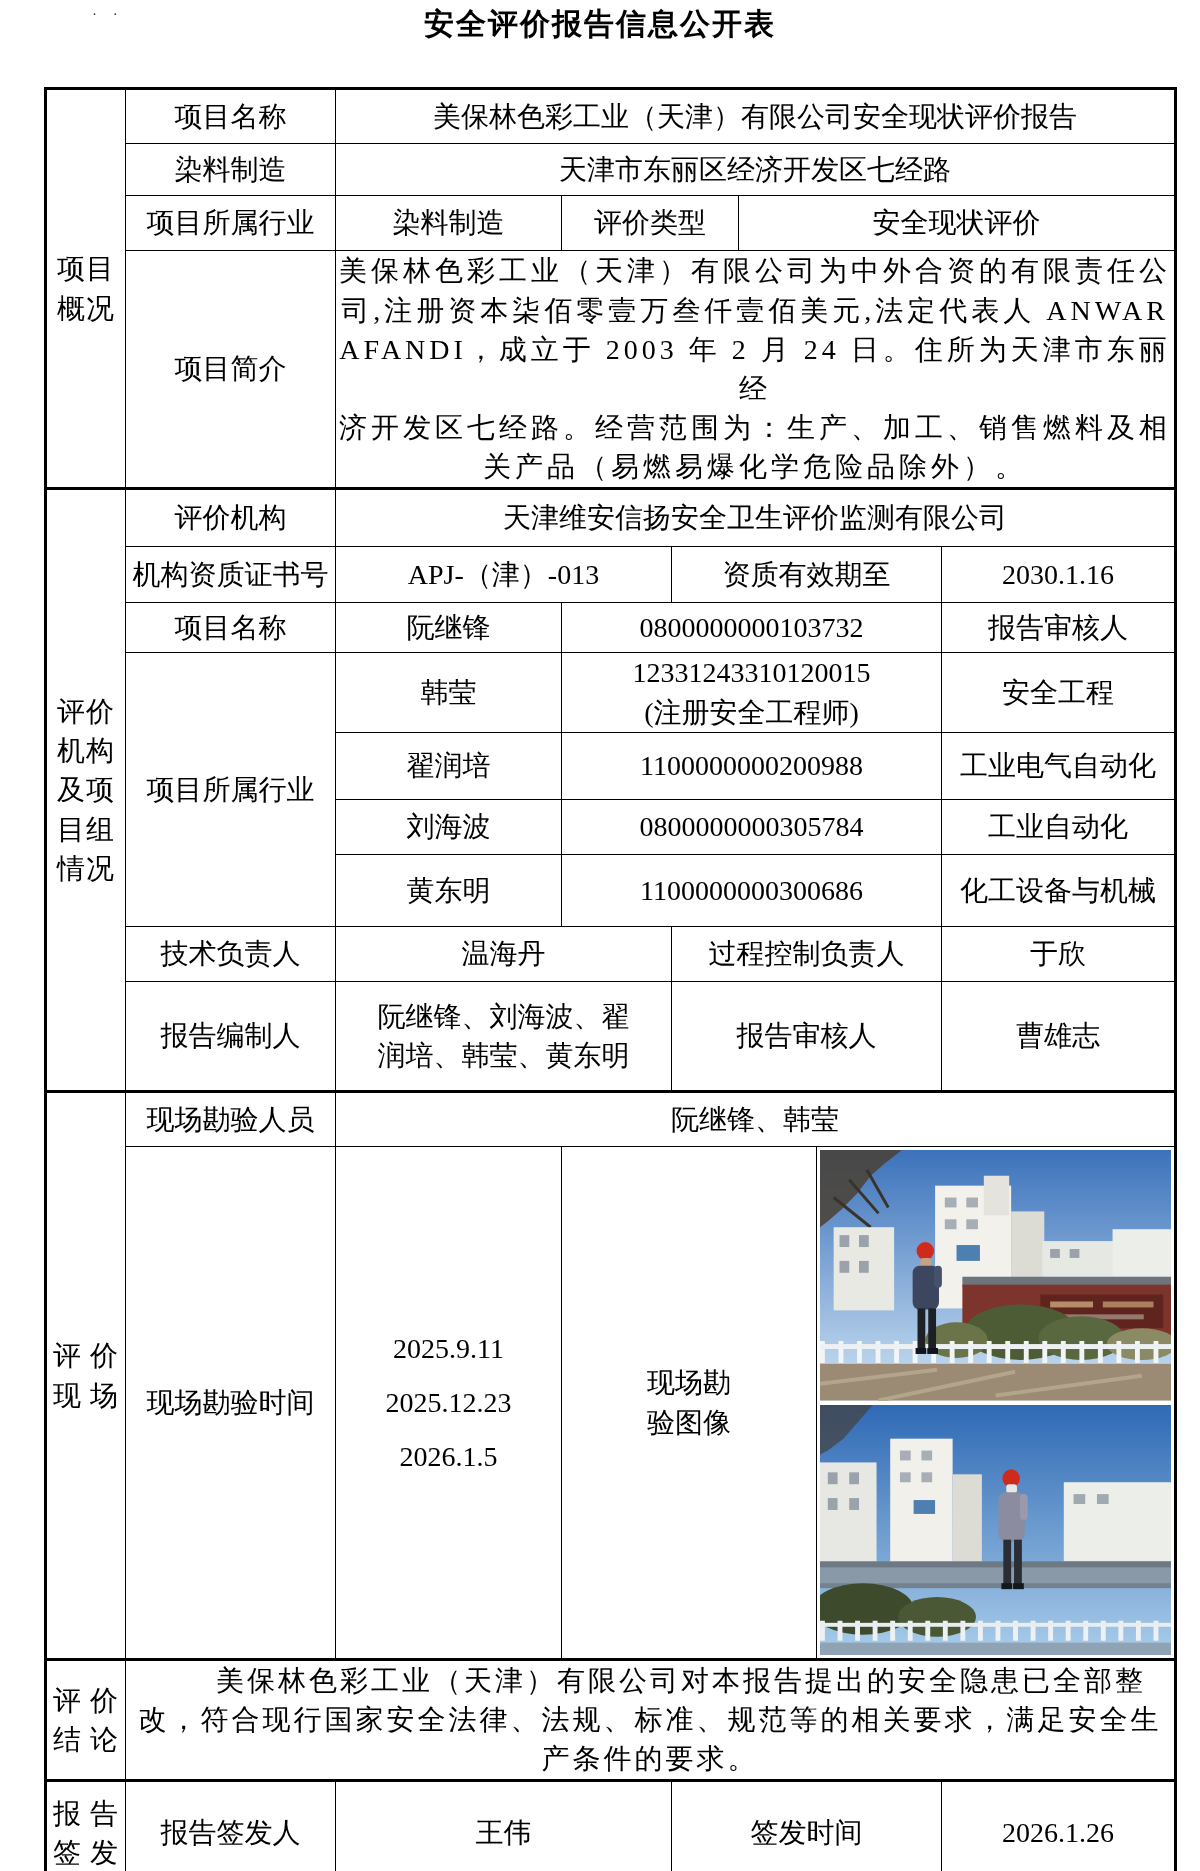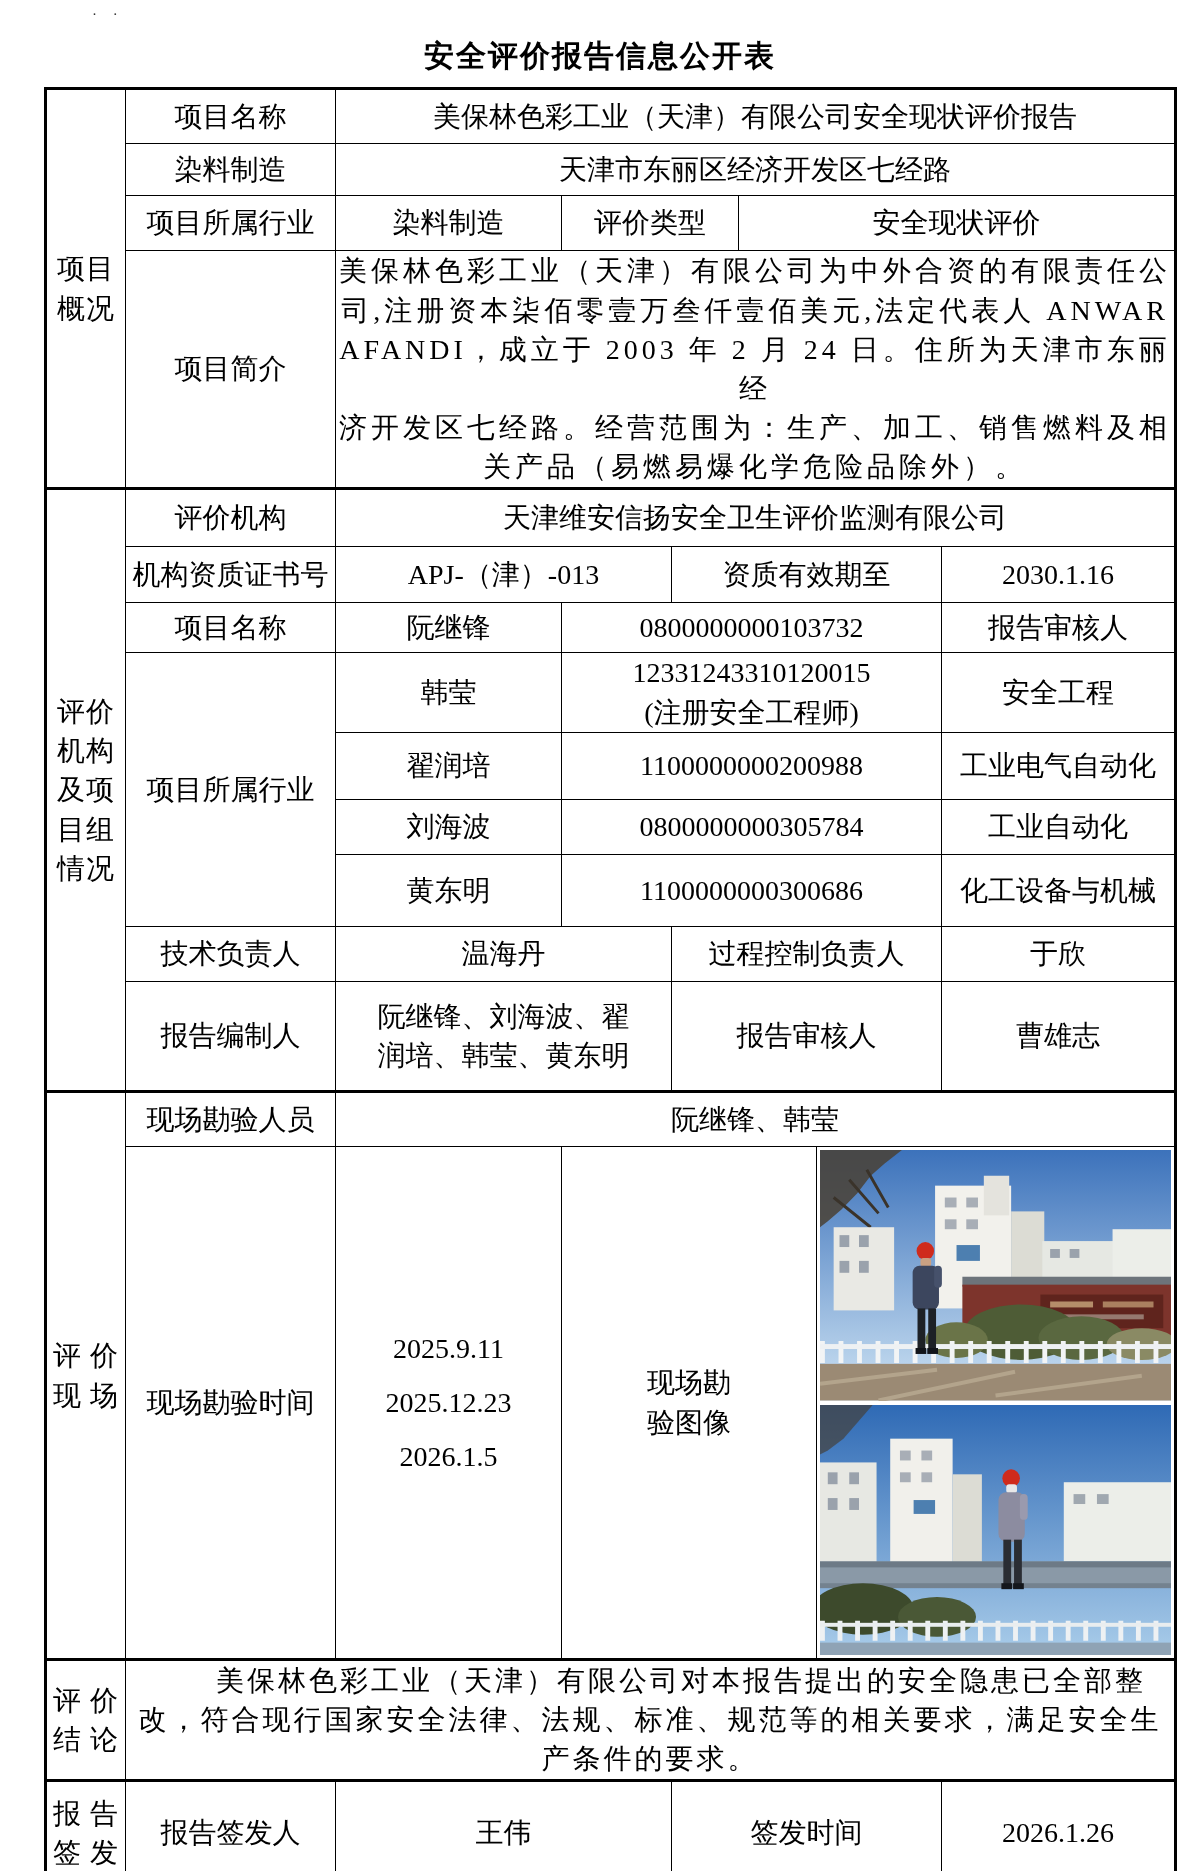--- a/index.html
+++ b/index.html
@@ -2,21 +2,21 @@
 <html><head>
 <meta charset="utf-8">
 <style>
   html,body { margin:0; padding:0; background:#ffffff; }
   .page {
     position:relative; width:1200px; height:1871px; background:#fff;
     font-family:"Liberation Serif","DejaVu Serif",serif; color:#000; overflow:hidden;
   }
   .corner { position:absolute; left:92px; top:6px; font-size:15px; color:#333; letter-spacing:6px; }
   .title {
-    position:absolute; top:36px; left:0; width:100%; text-align:center;
+    position:absolute; top:4px; left:0; width:100%; text-align:center;
     font-size:30px; font-weight:700; letter-spacing:2px;
     font-family:"DejaVu Sans","Liberation Sans",sans-serif;
   }
   table.main {
     position:absolute; left:44px; top:87px; width:1130px;
     border-collapse:collapse; table-layout:fixed;
     border:3px solid #000;
   }
   table.main td {
     border:1.5px solid #000; padding:0;

